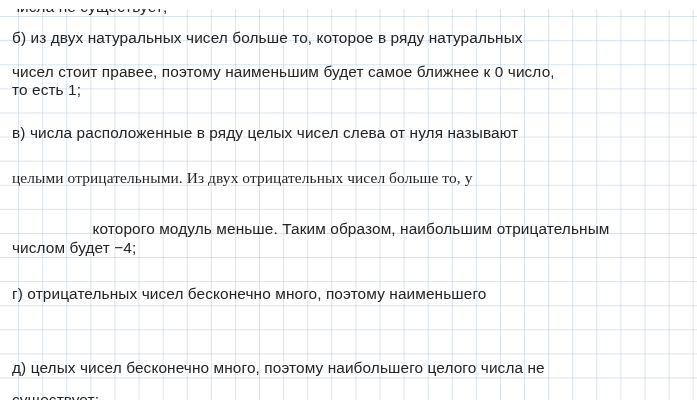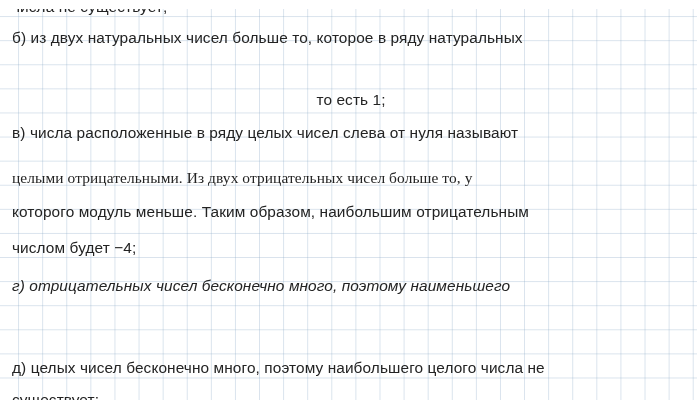--- a/index.html
+++ b/index.html
@@ -64,24 +64,25 @@
     pointer-events: none;
   }
 </style>
 </head>
 <body>
 
 <div class="page">
   <div class="text-layer">
     <div class="line" style="top:-3px;">числа не существует;</div>
     <div class="line" style="top:28px;">б) из двух натуральных чисел больше то, которое в ряду натуральных</div>
-    <div class="line" style="top:90px;text-align:center;">то есть 1;</div>
+    <div class="line" style="top:62px;">чисел стоит правее, поэтому наименьшим будет самое ближнее к 0 число,</div>
+    <div class="line" style="top:80px;">то есть 1;</div>
     <div class="line" style="top:123px;">в) числа расположенные в ряду целых чисел слева от нуля называют</div>
     <div class="line" style="top:168px;font-family:Liberation Serif, serif;">целыми отрицательными. Из двух отрицательных чисел больше то, у</div>
-    <div class="line" style="top:202px;">которого модуль меньше. Таким образом, наибольшим отрицательным</div>
+    <div class="line" style="top:219px;text-align:center;">которого модуль меньше. Таким образом, наибольшим отрицательным</div>
     <div class="line" style="top:238px;">числом будет −4;</div>
-    <div class="line" style="top:276px;font-style:italic;">г) отрицательных чисел бесконечно много, поэтому наименьшего</div>
+    <div class="line" style="top:284px;">г) отрицательных чисел бесконечно много, поэтому наименьшего</div>
     <div class="line" style="top:358px;">д) целых чисел бесконечно много, поэтому наибольшего целого числа не</div>
     <div class="line" style="top:390px;">существует;</div>
   </div>
   <div class="clip-top"></div>
   <div class="clip-bottom"></div>
 </div>
 
 </body></html>

